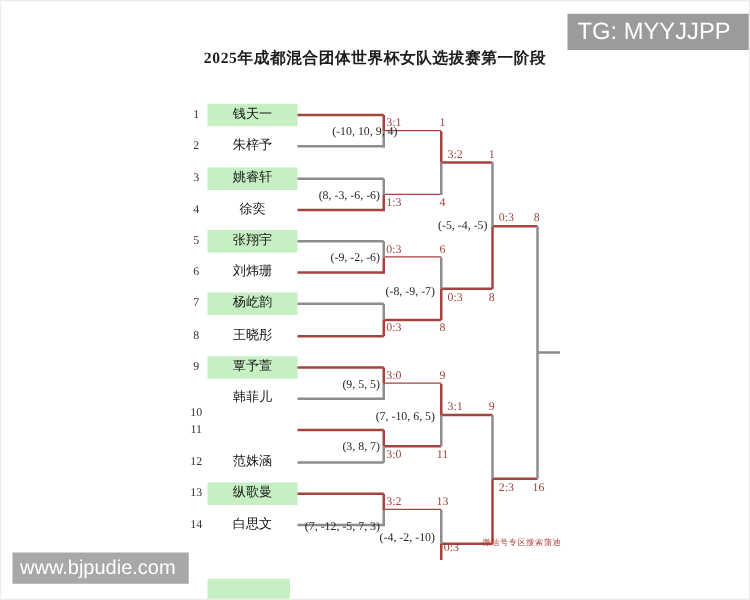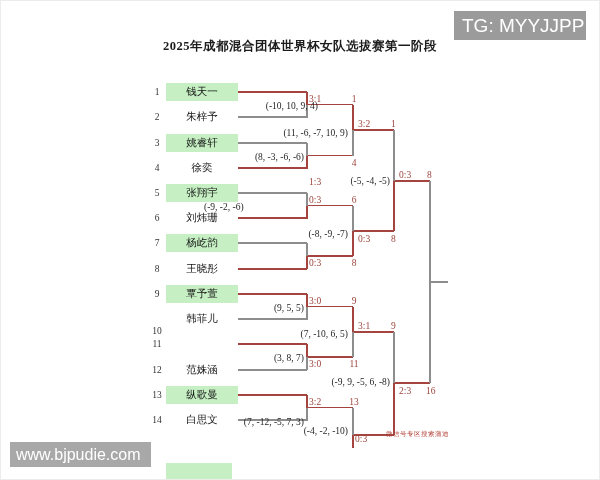--- a/index.html
+++ b/index.html
@@ -21,21 +21,21 @@
   }
   .namebox{
     position:absolute;left:165px;width:72px;height:18px;line-height:18px;
     text-align:center;font-size:10.5px;color:#151515;
   }
   .namebox.hl{background:#c6f0c3;}
   .lbl{position:absolute;height:12px;line-height:12px;font-size:9.5px;white-space:nowrap;}
   .lbl.sets{color:#262626;}
   .lbl.ratio,.lbl.seed{color:#9c443c;}
   .wm-tg{
-    position:absolute;left:453px;top:10px;width:132px;height:29px;line-height:29px;
+    position:absolute;left:453px;top:10px;width:147px;height:29px;line-height:29px;
     background:#9b9b9b;color:#ffffff;font-family:"Liberation Sans",sans-serif;
     font-size:19px;padding-left:8px;box-sizing:border-box;white-space:nowrap;
   }
   .wm-site{
     position:absolute;left:9px;top:441px;width:141px;height:25px;line-height:25px;
     background:#a8a8a8;color:#ffffff;font-family:"Liberation Sans",sans-serif;
     font-size:16px;padding-left:6px;box-sizing:border-box;white-space:nowrap;
   }
   .wm-red{
     position:absolute;left:385px;top:429px;font-size:6.5px;color:#b5423a;
@@ -133,48 +133,46 @@
     <div class="vline" style="left: 351.25px; top: 331px; height: 25px; background: rgb(141, 141, 141);"></div>
     <div class="vline" style="left: 351.25px; top: 406.5px; height: 27.5px; background: rgb(141, 141, 141);"></div>
     <div class="vline" style="left: 351.25px; top: 434px; height: 13px; background: rgb(165, 68, 63);"></div>
     <div class="vline" style="left: 392.25px; top: 129px; height: 51px; background: rgb(141, 141, 141);"></div>
     <div class="vline" style="left: 392.25px; top: 180px; height: 50px; background: rgb(165, 68, 63);"></div>
     <div class="vline" style="left: 392.25px; top: 331px; height: 51px; background: rgb(141, 141, 141);"></div>
     <div class="vline" style="left: 392.25px; top: 382px; height: 52px; background: rgb(165, 68, 63);"></div>
     <div class="vline" style="left: 428.25px; top: 180px; height: 202px; background: rgb(141, 141, 141);"></div>
     <div class="lbl sets" style="left: 217px; top: 99px; width: 100px; text-align: right;">(-10, 10, 9, 4)</div>
     <div class="lbl sets" style="left: 203px; top: 150px; width: 100px; text-align: right;">(8, -3, -6, -6)</div>
-    <div class="lbl sets" style="left: 203px; top: 200px; width: 100px; ">(-9, -2, -6)</div>
+    <div class="lbl sets" style="left: 203px; top: 200px; width: 100px; text-align: right;">(-9, -2, -6)</div>
     <div class="lbl sets" style="left: 203px; top: 301px; width: 100px; text-align: right;">(9, 5, 5)</div>
     <div class="lbl sets" style="left: 203px; top: 351px; width: 100px; text-align: right;">(3, 8, 7)</div>
     <div class="lbl sets" style="left: 203px; top: 415px; width: 100px; text-align: right;">(7, -12, -5, 7, 3)</div>
     <div class="lbl ratio" style="left: 308px; top: 92px; width: 24px; text-align: left;">3:1</div>
-    <div class="lbl ratio" style="left: 308px; top: 156px; width: 24px; text-align: left; margin-top: 19px;">1:3</div>
+    <div class="lbl ratio" style="left: 308px; top: 156px; width: 24px; text-align: left;">1:3</div>
     <div class="lbl ratio" style="left: 308px; top: 193px; width: 24px; text-align: left;">0:3</div>
     <div class="lbl ratio" style="left: 308px; top: 256px; width: 24px; text-align: left;">0:3</div>
     <div class="lbl ratio" style="left: 308px; top: 294px; width: 24px; text-align: left;">3:0</div>
     <div class="lbl ratio" style="left: 308px; top: 357px; width: 24px; text-align: left;">3:0</div>
     <div class="lbl ratio" style="left: 308px; top: 395px; width: 24px; text-align: left;">3:2</div>
     <div class="lbl seed" style="left: 345px; top: 92px; width: 16px; text-align: center;">1</div>
     <div class="lbl seed" style="left: 345px; top: 156px; width: 16px; text-align: center;">4</div>
     <div class="lbl seed" style="left: 345px; top: 193px; width: 16px; text-align: center;">6</div>
     <div class="lbl seed" style="left: 345px; top: 256px; width: 16px; text-align: center;">8</div>
     <div class="lbl seed" style="left: 345px; top: 294px; width: 16px; text-align: center;">9</div>
     <div class="lbl seed" style="left: 345px; top: 357px; width: 16px; text-align: center;">11</div>
     <div class="lbl seed" style="left: 345px; top: 395px; width: 16px; text-align: center;">13</div>
-    <div class="lbl sets" style="left: 227px; top: 126px; width: 120px; text-align: right;">(11, -6, -7, 10, 9)</div>
     <div class="lbl sets" style="left: 227px; top: 227px; width: 120px; text-align: right;">(-8, -9, -7)</div>
     <div class="lbl sets" style="left: 227px; top: 327px; width: 120px; text-align: right;">(7, -10, 6, 5)</div>
     <div class="lbl sets" style="left: 227px; top: 424px; width: 120px; text-align: right;">(-4, -2, -10)</div>
     <div class="lbl ratio" style="left: 357px; top: 117px; width: 24px; text-align: left;">3:2</div>
     <div class="lbl ratio" style="left: 357px; top: 232px; width: 24px; text-align: left;">0:3</div>
     <div class="lbl ratio" style="left: 357px; top: 319px; width: 24px; text-align: left;">3:1</div>
     <div class="lbl ratio" style="left: 354px; top: 432px; width: 24px; text-align: left;">0:3</div>
     <div class="lbl seed" style="left: 390px; top: 117px; width: 20px; text-align: left;">1</div>
     <div class="lbl seed" style="left: 390px; top: 232px; width: 20px; text-align: left;">8</div>
     <div class="lbl seed" style="left: 390px; top: 319px; width: 20px; text-align: left;">9</div>
     <div class="lbl sets" style="left: 269px; top: 174px; width: 120px; text-align: right;">(-5, -4, -5)</div>
-    <div class="lbl sets" style="left: 269px; top: 375px; width: 120px; text-align: right;">(-9, 9, -5, 6, -8)</div>
     <div class="lbl ratio" style="left: 398px; top: 168px; width: 24px; text-align: left;">0:3</div>
     <div class="lbl ratio" style="left: 398px; top: 384px; width: 24px; text-align: left;">2:3</div>
     <div class="lbl seed" style="left: 426px; top: 168px; width: 20px; text-align: left;">8</div>
     <div class="lbl seed" style="left: 425px; top: 384px; width: 20px; text-align: left;">16</div>
   </div>
 
 </body></html>

